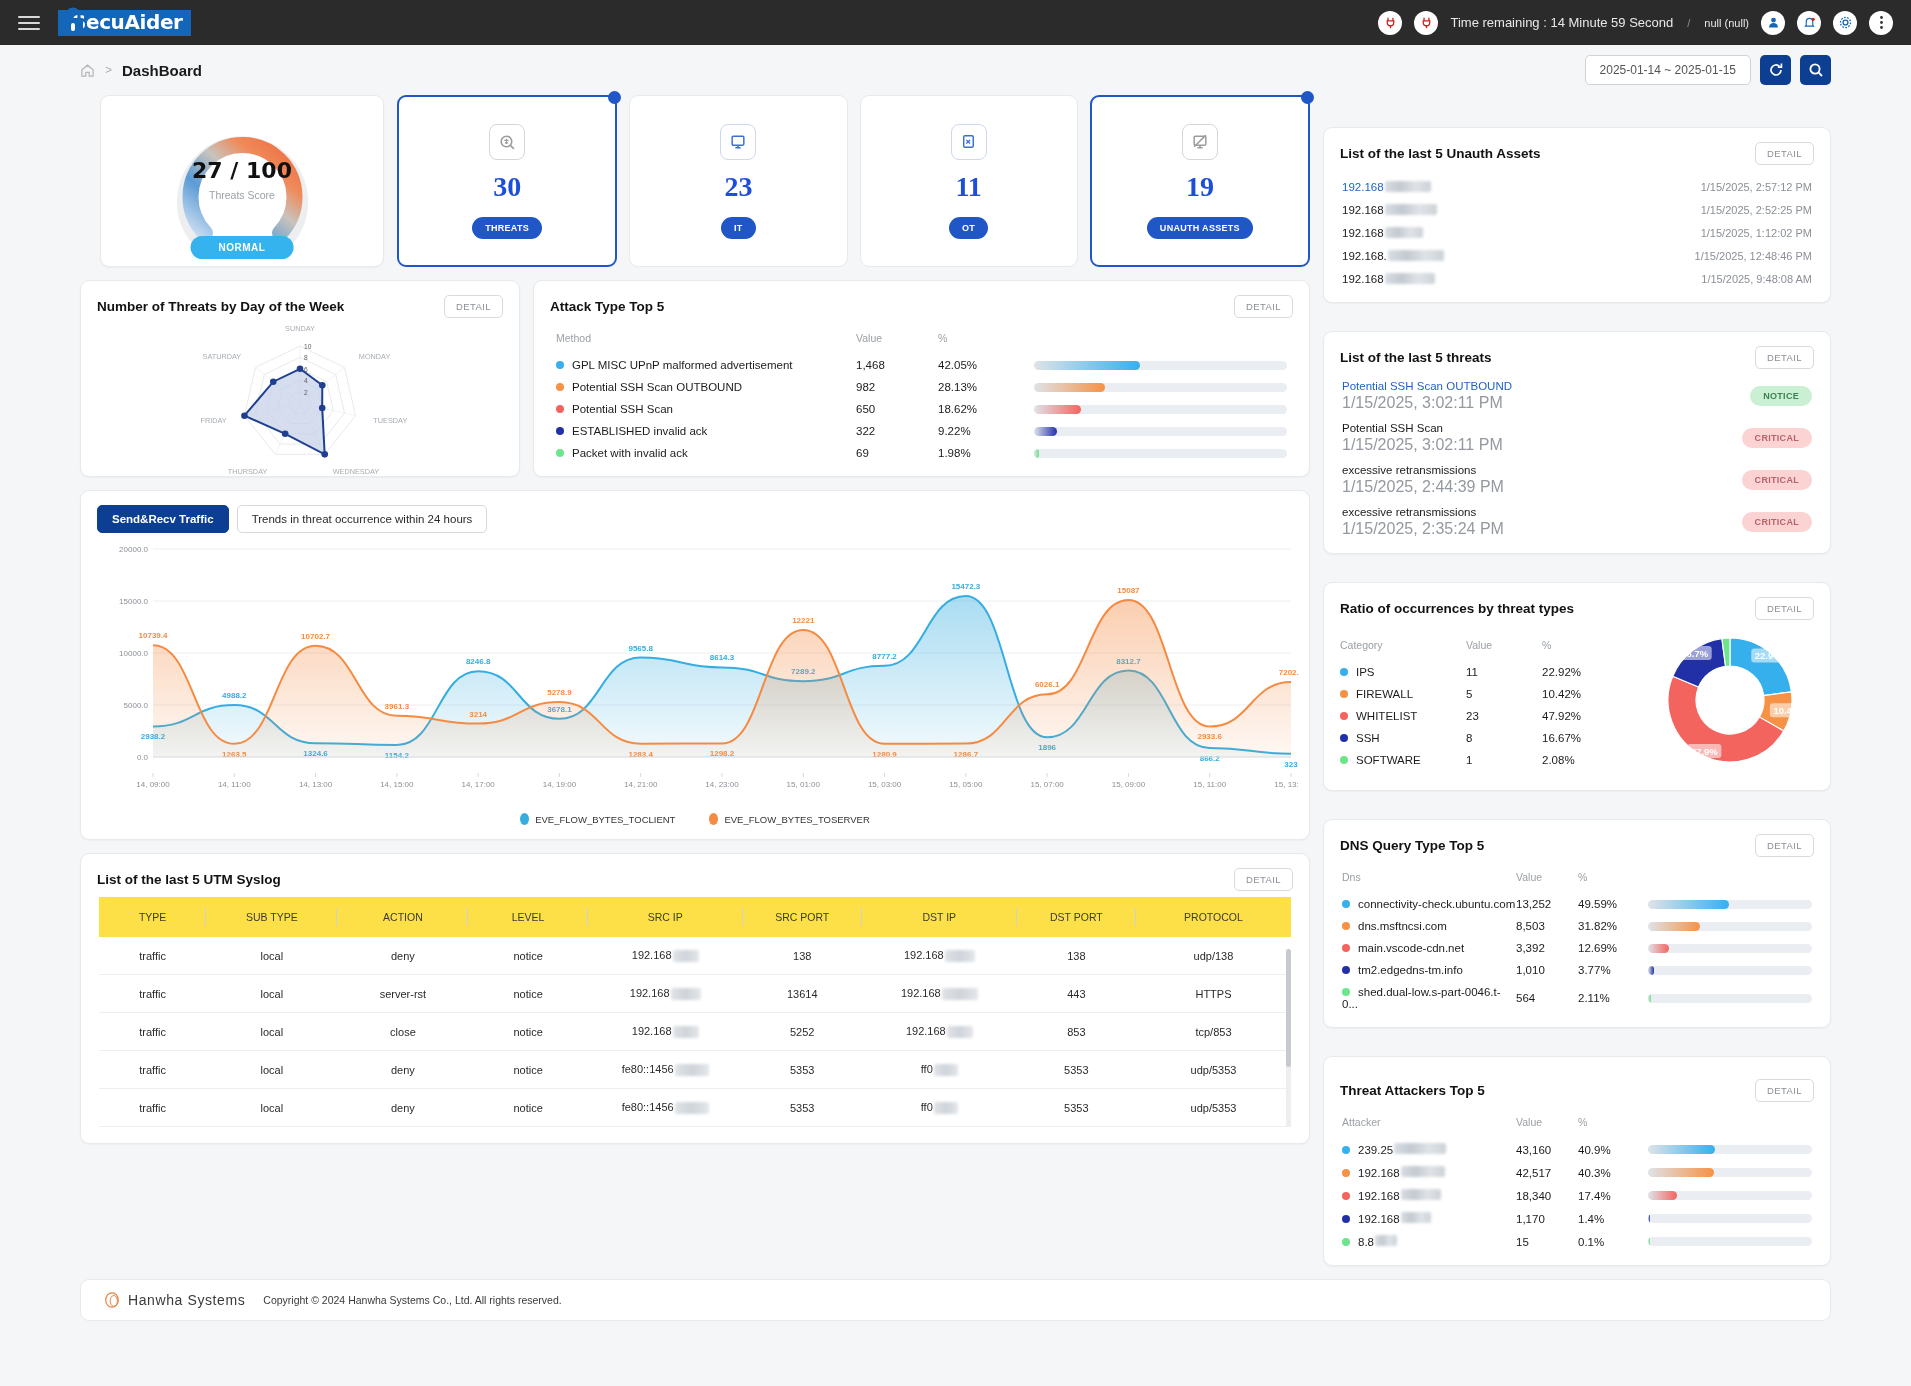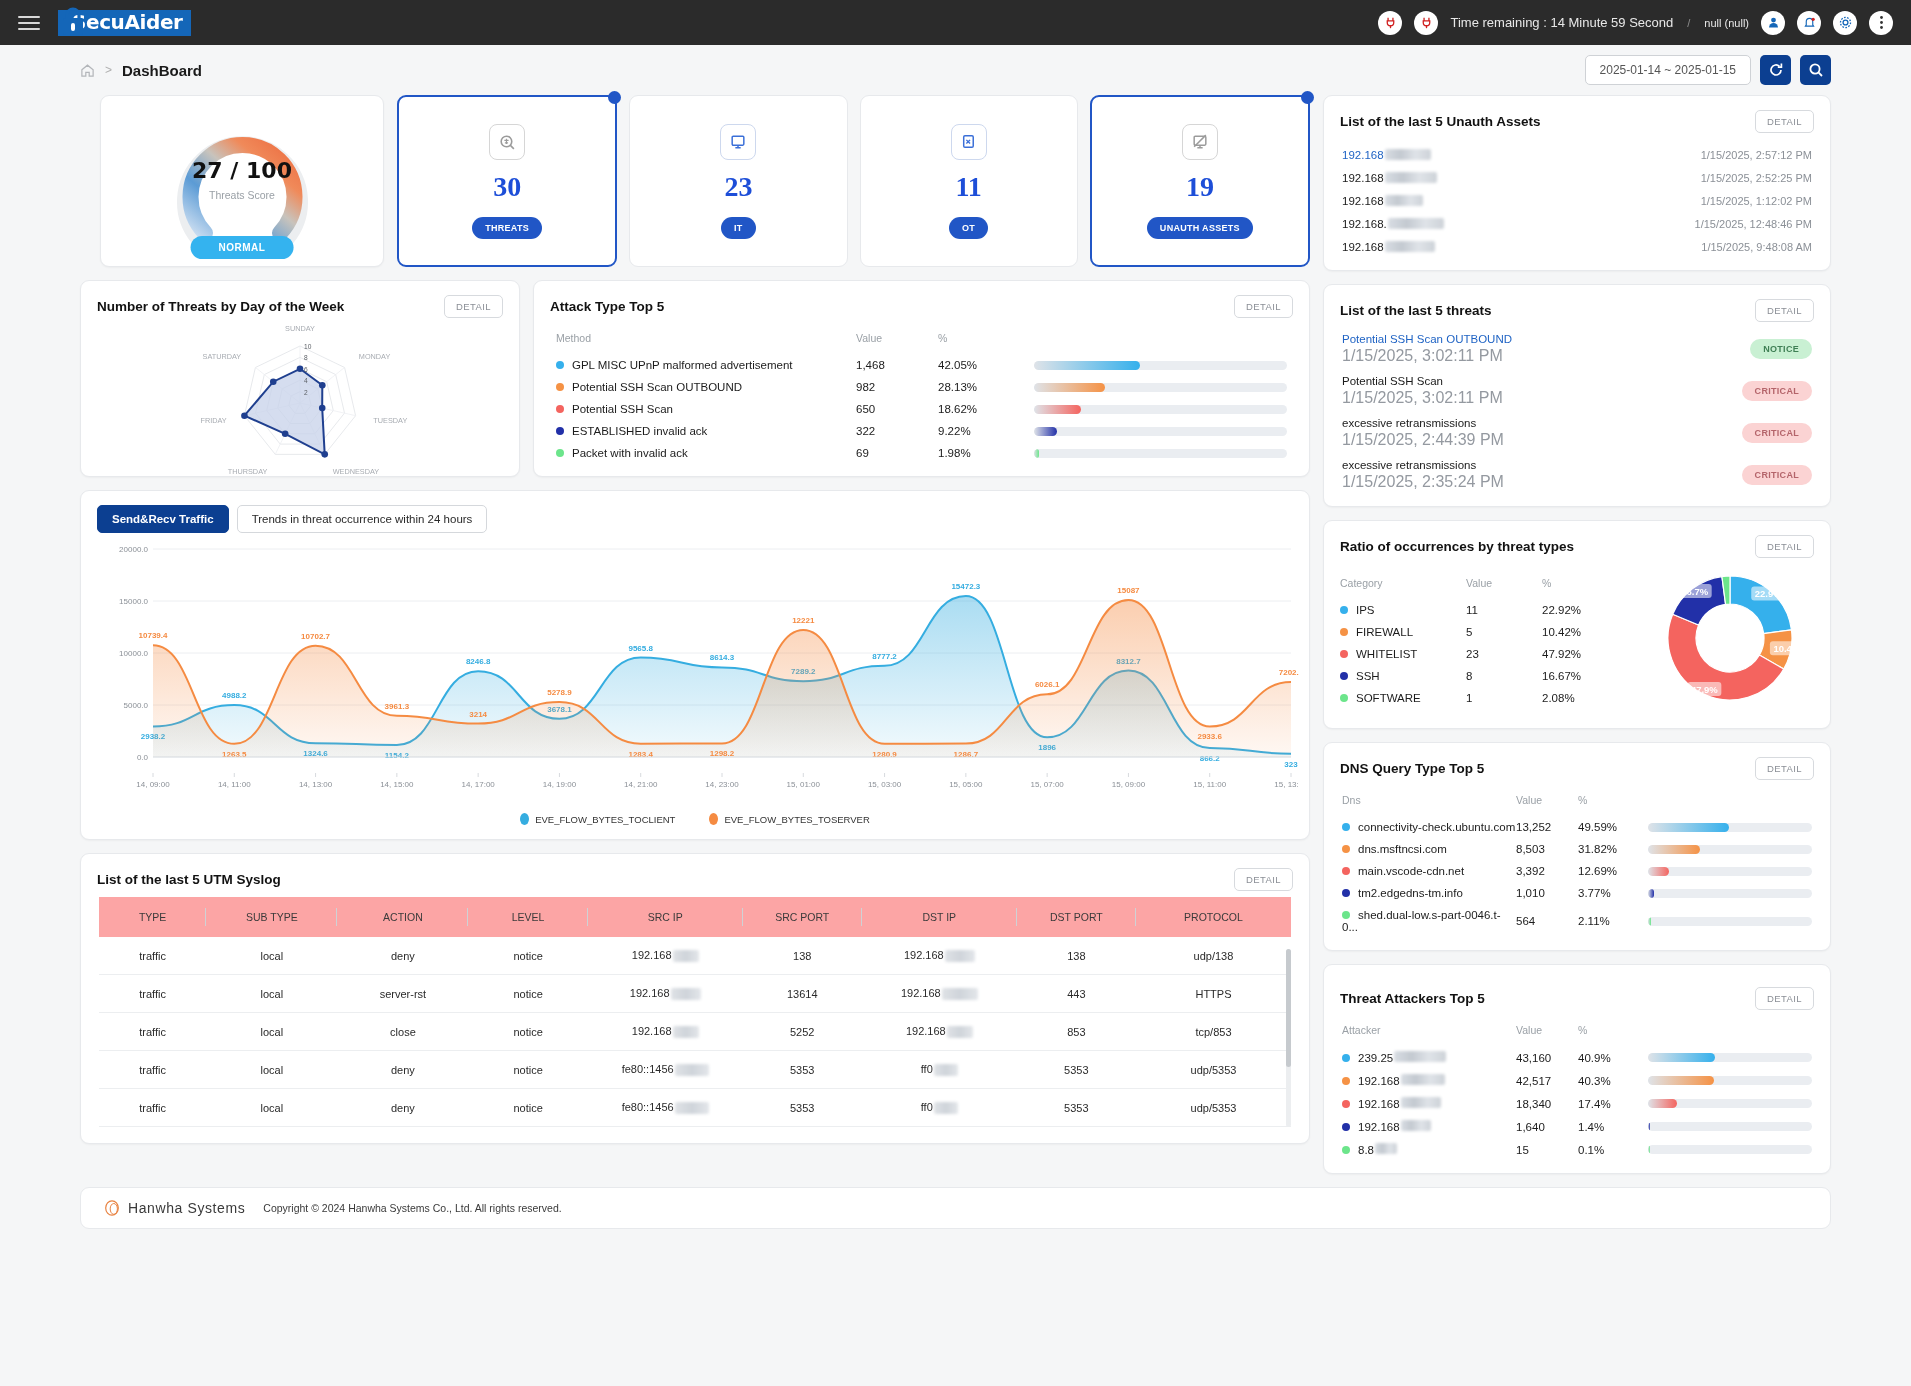--- a/index.html
+++ b/index.html
@@ -44,21 +44,21 @@
     align-items: center; min-width: 163px; justify-content: center; cursor: pointer; text-align: center;
   }
   .sqbtn {
     width: 31px; height: 30px; border-radius: 5px; background: #0c3f91;
     display: flex; align-items: center; justify-content: center; cursor: pointer;
   }
 
   
   .page { padding: 0 80px; display: flex; gap: 13px; }
   .col-left { width: 1232px; display: flex; flex-direction: column; gap: 13px; }
-  .col-right { width: 524px; display: flex; flex-direction: column; gap: 13px; }
+  .col-right { width: 524px; display: flex; flex-direction: column; gap: 28px; margin-top: 32px; }
   .card {
     background: #fff; border: 1px solid #e7e9ec; border-radius: 9px;
     box-shadow: 0 1px 2px rgba(0,0,0,.04);
   }
   .card-hd { display: flex; align-items: center; padding: 14px 16px 6px 16px; }
   .card-title { font-size: 13.5px; font-weight: bold; color: #121212; }
   .detail-btn {
     margin-left: auto; border: 1px solid #d7dade; border-radius: 5px; background: #fff;
     font-size: 9.5px; color: #8b8f96; padding: 5px 11px; letter-spacing: .4px; cursor: pointer;
   }
@@ -146,21 +146,21 @@
   .tab.active { background: #0c3f91; color: #fff; border-color: #0c3f91; font-weight: bold; }
   .traffic-body { padding: 6px 10px 6px 10px; }
   .legend2 { display: flex; gap: 34px; justify-content: center; padding: 4px 0 14px 0; }
   .legend2 span { font-size: 9.5px; color: #333; display: flex; align-items: center; gap: 6px; }
   .lg-oval { width: 9px; height: 12px; border-radius: 50%; display: inline-block; }
 
   
   .syslog-wrap { padding: 0 18px 16px 18px; position: relative; }
   .syslog { width: 100%; border-collapse: collapse; table-layout: fixed; }
   .syslog thead th {
-    background: #fca5a5; font-size: 10.5px; color: #3a3a3a; font-weight: normal;
+    background: #fde047; font-size: 10.5px; color: #3a3a3a; font-weight: normal;
     padding: 14px 0; position: relative;
   }
   .syslog thead th:not(:last-child)::after {
     content: ""; position: absolute; right: 0; top: 11px; bottom: 11px; width: 1px; background: #cfd2d5;
   }
   .syslog tbody td {
     font-size: 11px; color: #2a2a2a; text-align: center; padding: 12px 0;
     border-bottom: 1px solid #eceef0;
   }
   .cellblur { display: inline-block; vertical-align: middle; height: 12px; border-radius: 2px;
@@ -891,21 +891,21 @@
                 <td>18,340</td>
                 <td>17.4%</td>
                 <td>
                   <div class="track">
                     <div class="fill" style="width:17.4%;background:linear-gradient(90deg,#dfe3e8,#f4645f)"></div>
                   </div>
                 </td>
               </tr>
               <tr>
                 <td><span class="lgd-dot" style="background:#2230a8"></span><span>192.168</span><span class="blur" style="width:30px;"></span></td>
-                <td>1,640</td>
+                <td>1,170</td>
                 <td>1.4%</td>
                 <td>
                   <div class="track">
                     <div class="fill" style="width:1.4%;background:linear-gradient(90deg,#dfe3e8,#2230a8)"></div>
                   </div>
                 </td>
               </tr>
               <tr>
                 <td><span class="lgd-dot" style="background:#6ce58b"></span><span>8.8</span><span class="blur" style="width:22px;"></span></td>
                 <td>15</td>

